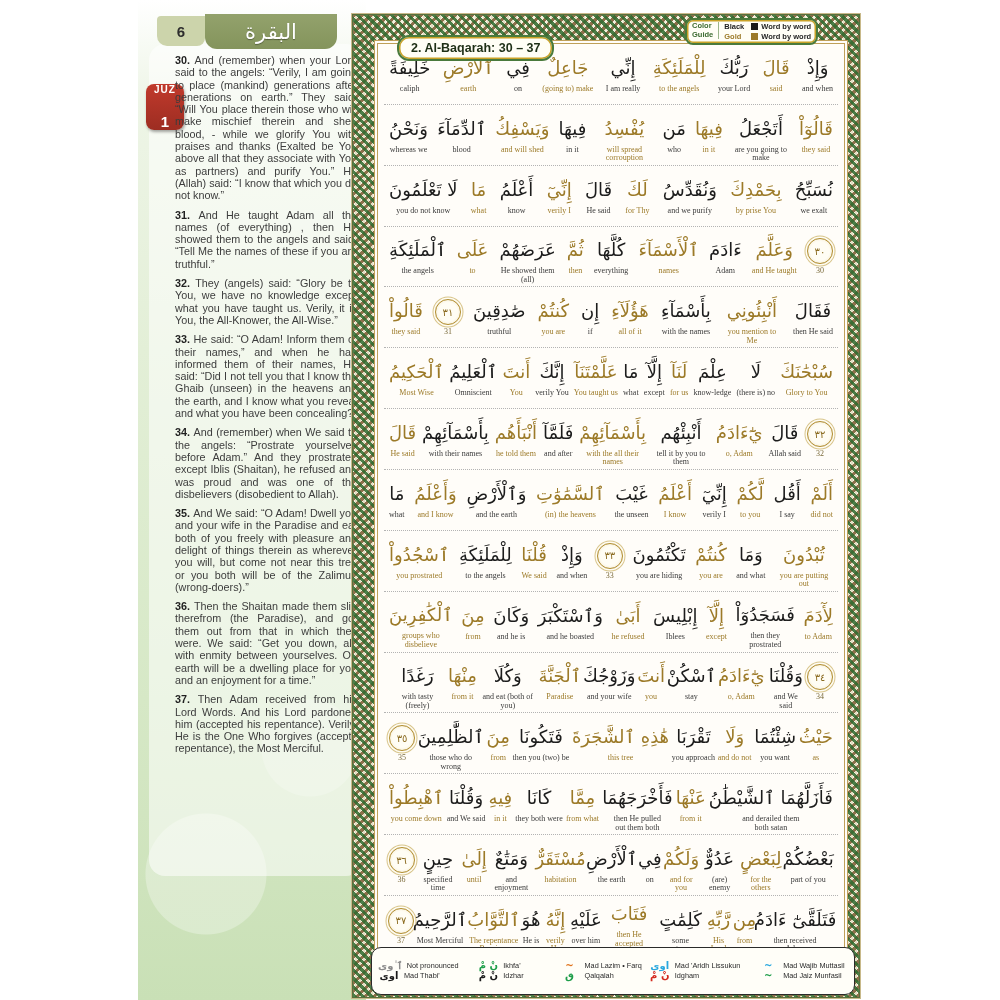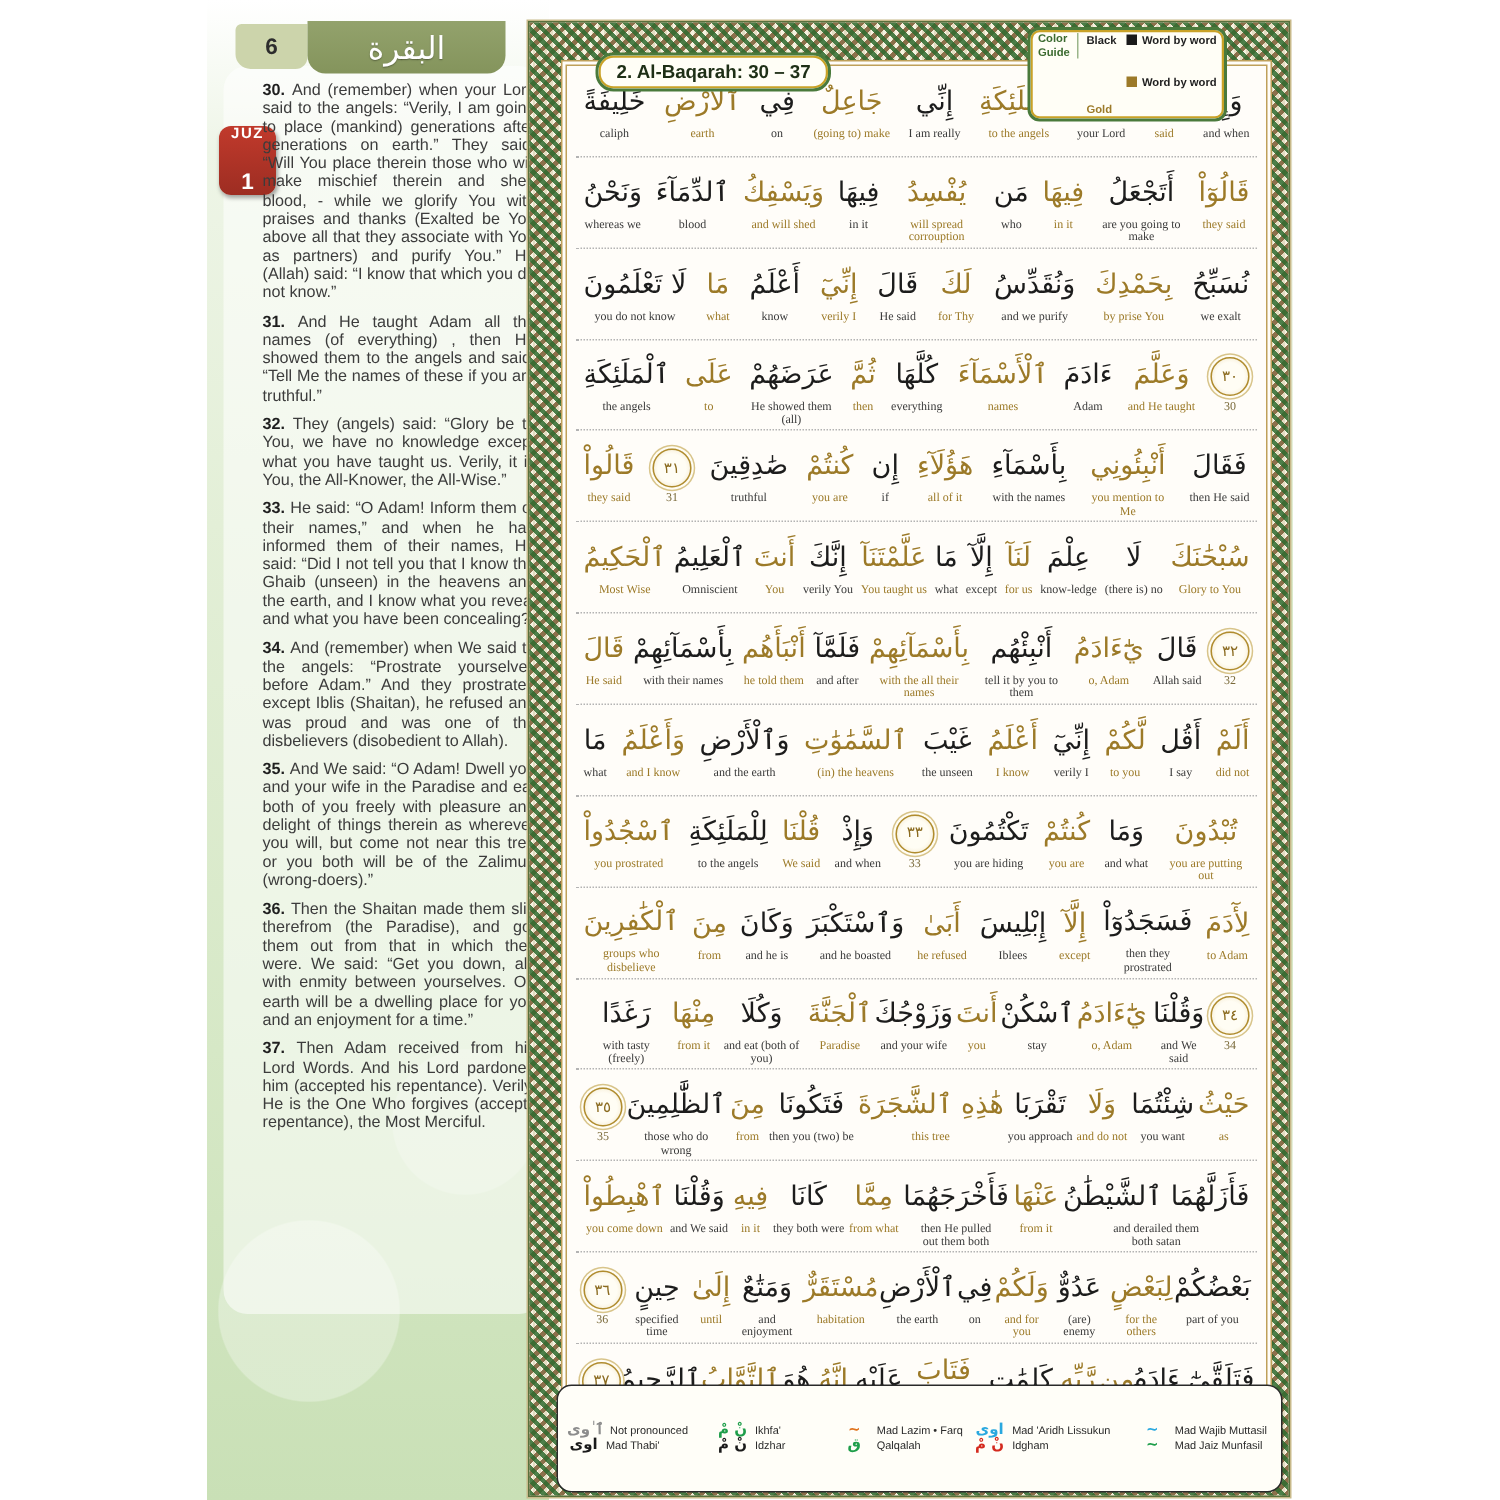--- a/index.html
+++ b/index.html
@@ -56,21 +56,21 @@
     box-shadow:inset 0 0 0 1.5px #c9a227;padding:1px 12px;display:flex;align-items:center;
     font-weight:bold;font-size:12.5px;color:#1e2f16;white-space:nowrap;}
   .color-guide{position:absolute;left:332px;top:3px;z-index:5;background:#fffef6;
     border:2px solid #4a7a3c;border-radius:8px;box-shadow:inset 0 0 0 1.5px #c9a227;
     display:flex;align-items:flex-start;padding:2px 5px;gap:5px;}
   .cg-left{display:flex;flex-direction:column;justify-content:center;color:#3c6b30;
     font-weight:bold;font-size:7.5px;line-height:8.5px;border-right:1px solid #9bb58a;padding-right:5px;}
   .cg-rows{display:flex;flex-direction:column;justify-content:center;gap:1px;}
   .cg-row{display:flex;align-items:center;gap:3px;font-size:7.5px;font-weight:bold;color:#1f1f1f;line-height:9px;}
   .cg-name{width:24px;}
-  .cg-name.gold{color:#9c7a28;margin-top:36px;}
+  .cg-name.gold{color:#9c7a28;}
   .cg-swatch{width:7px;height:7px;display:inline-block;}
 
   
   .qrows{flex:1;display:flex;flex-direction:column;padding:0 6px;}
   .qrow{flex:1;display:flex;flex-direction:row-reverse;justify-content:space-between;
     align-items:stretch;border-bottom:1px dotted #b3b3b3;padding:1px 4px 2px;min-height:0;}
   .qrow:last-child{border-bottom:none;}
   .unit{display:flex;flex-direction:column;align-items:center;justify-content:flex-end;
     flex:0 1 auto;min-width:0;padding:0 1px;}
   .ar{font-family:"DejaVu Sans",sans-serif;font-size:18px;line-height:34px;direction:rtl;
@@ -83,21 +83,21 @@
     background:radial-gradient(circle,#fffdf4 55%,#f0e3c2 100%);
     box-shadow:0 0 0 1.5px #fffdf4,0 0 0 2.5px #d8c48a;color:#8a6a1e;
     display:flex;align-items:center;justify-content:center;
     font-family:"DejaVu Sans",sans-serif;font-size:10px;margin-bottom:3px;}
   .unit.med .en{color:#7a6a3a;text-align:right;}
 
   
   .legend-bar{position:absolute;left:18px;bottom:2px;width:470px;height:42px;z-index:5;
     background:#fffef8;border:1.5px solid #2a2a2a;border-radius:10px;
     display:grid;grid-template-columns:1.05fr .85fr .95fr 1.15fr 1fr;align-content:center;
-    padding:14px 6px;column-gap:4px;row-gap:2px;}
+    padding:2px 6px;column-gap:4px;row-gap:2px;}
   .leg{display:flex;align-items:center;gap:4px;font-size:7.3px;color:#2a2a2a;line-height:8px;}
   .leg .sym{font-family:"DejaVu Sans",sans-serif;font-size:10px;min-width:22px;text-align:center;
     font-weight:bold;direction:rtl;}
 </style>
 </head>
 <body>
 
 <div class="page">
 
   <div class="left-bg"></div>

